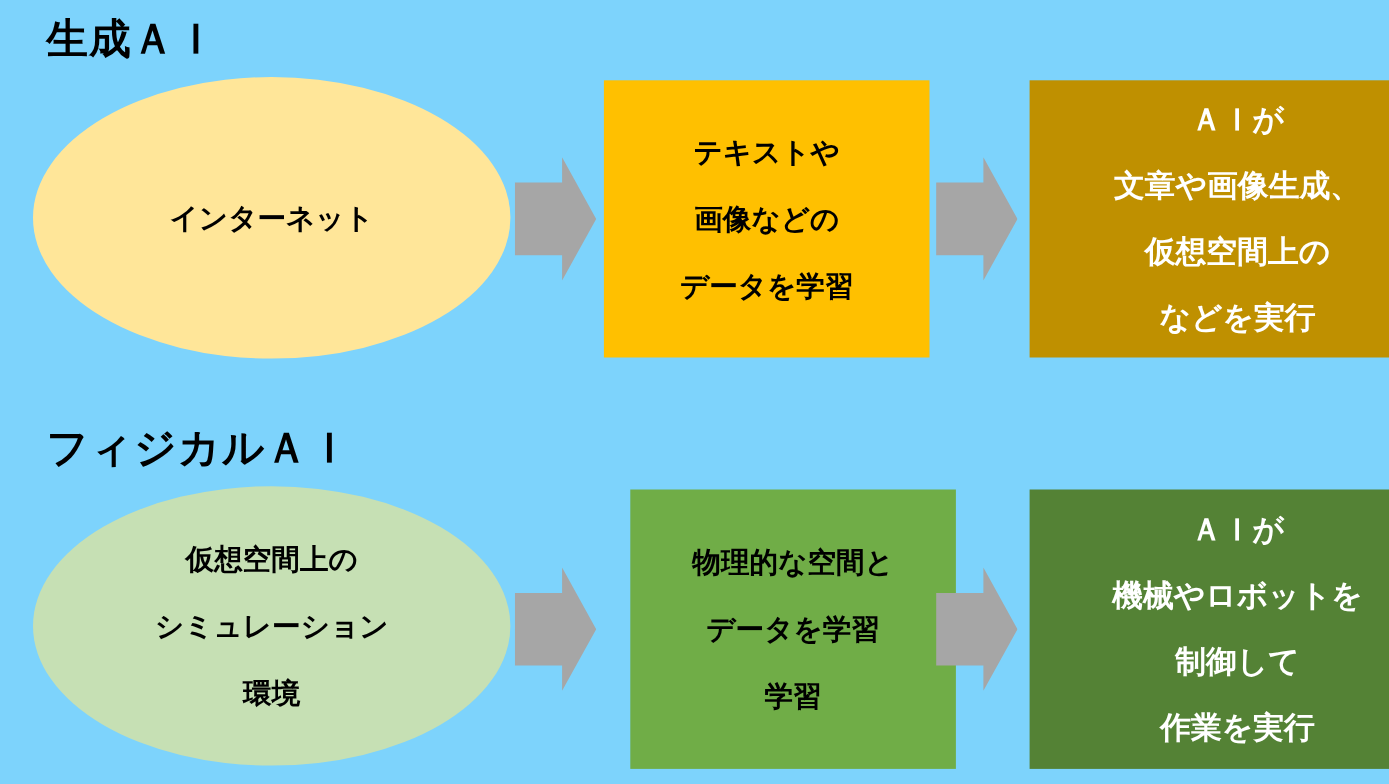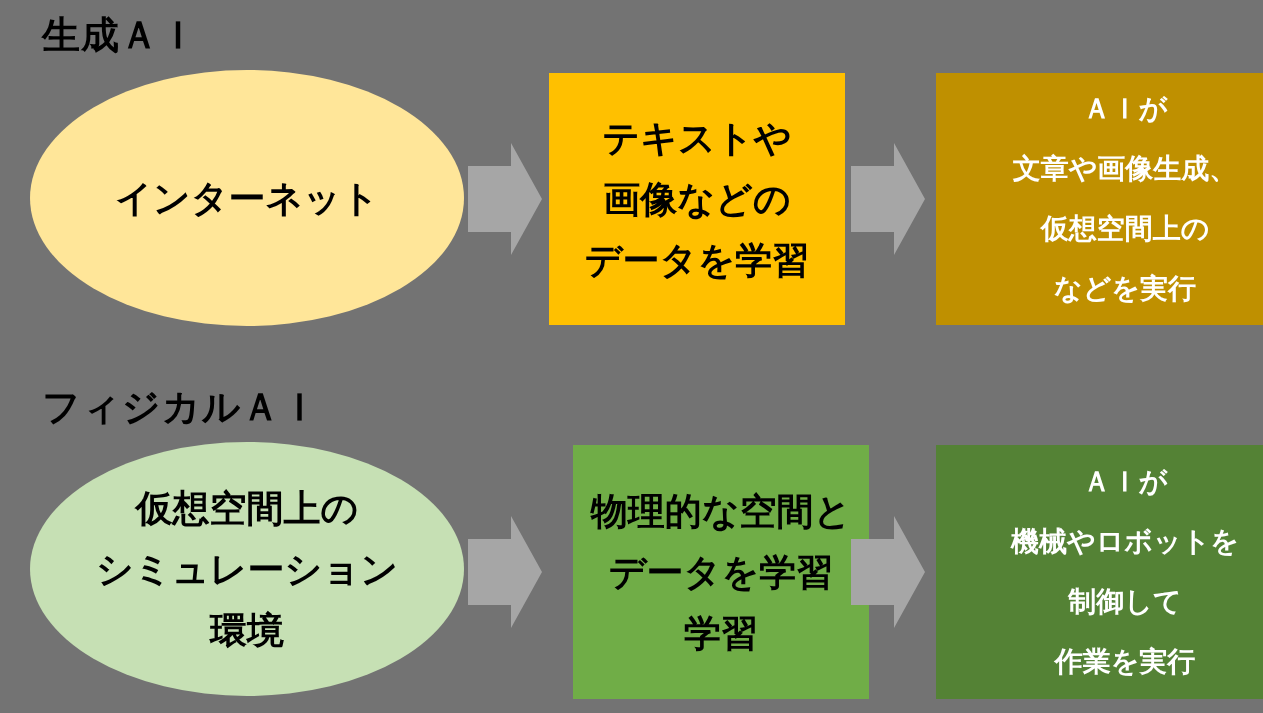--- a/index.html
+++ b/index.html
@@ -5,21 +5,21 @@
   html, body {
     margin: 0;
     padding: 0;
     background: #FFFFFF;
     font-family: "Liberation Sans", "DejaVu Sans", sans-serif;
   }
   #canvas {
     position: relative;
     width: 1263px;
     height: 713px;
-    background: #737373;
+    background: #7dd3fc;
     overflow: hidden;
   }
   .section-title {
     position: absolute;
     left: 42px;
     font-size: 38px;
     font-weight: bold;
     color: #000000;
     letter-spacing: 1px;
     white-space: nowrap;
@@ -48,21 +48,21 @@
     align-items: center;
     justify-content: center;
     text-align: center;
   }
   .learn-box  { left: 549px; width: 296px; }
   .action-box { left: 936px; width: 306px; padding-left: 36px; }
   #learn-gen,  #action-gen  { top: 73px;  height: 252px; }
   #learn-phys, #action-phys { top: 445px; height: 254px; }
 
   .line {
-    font-size: 37px;
+    font-size: 26px;
     font-weight: bold;
     line-height: 61px;
     white-space: nowrap;
     color: #000000;
   }
   .action-box .line {
     font-size: 28px;
     line-height: 60px;
   }
 

